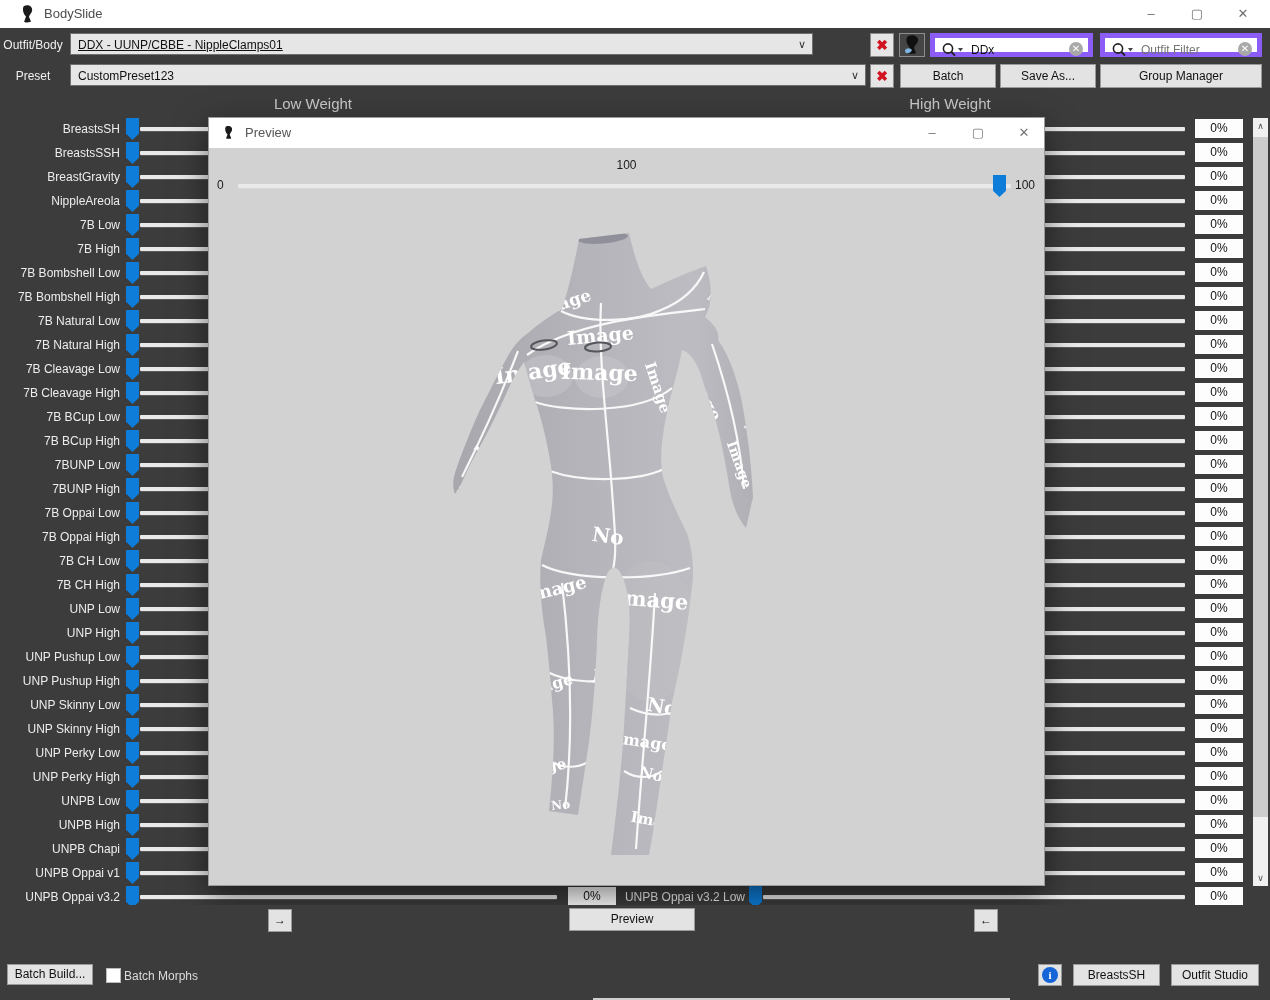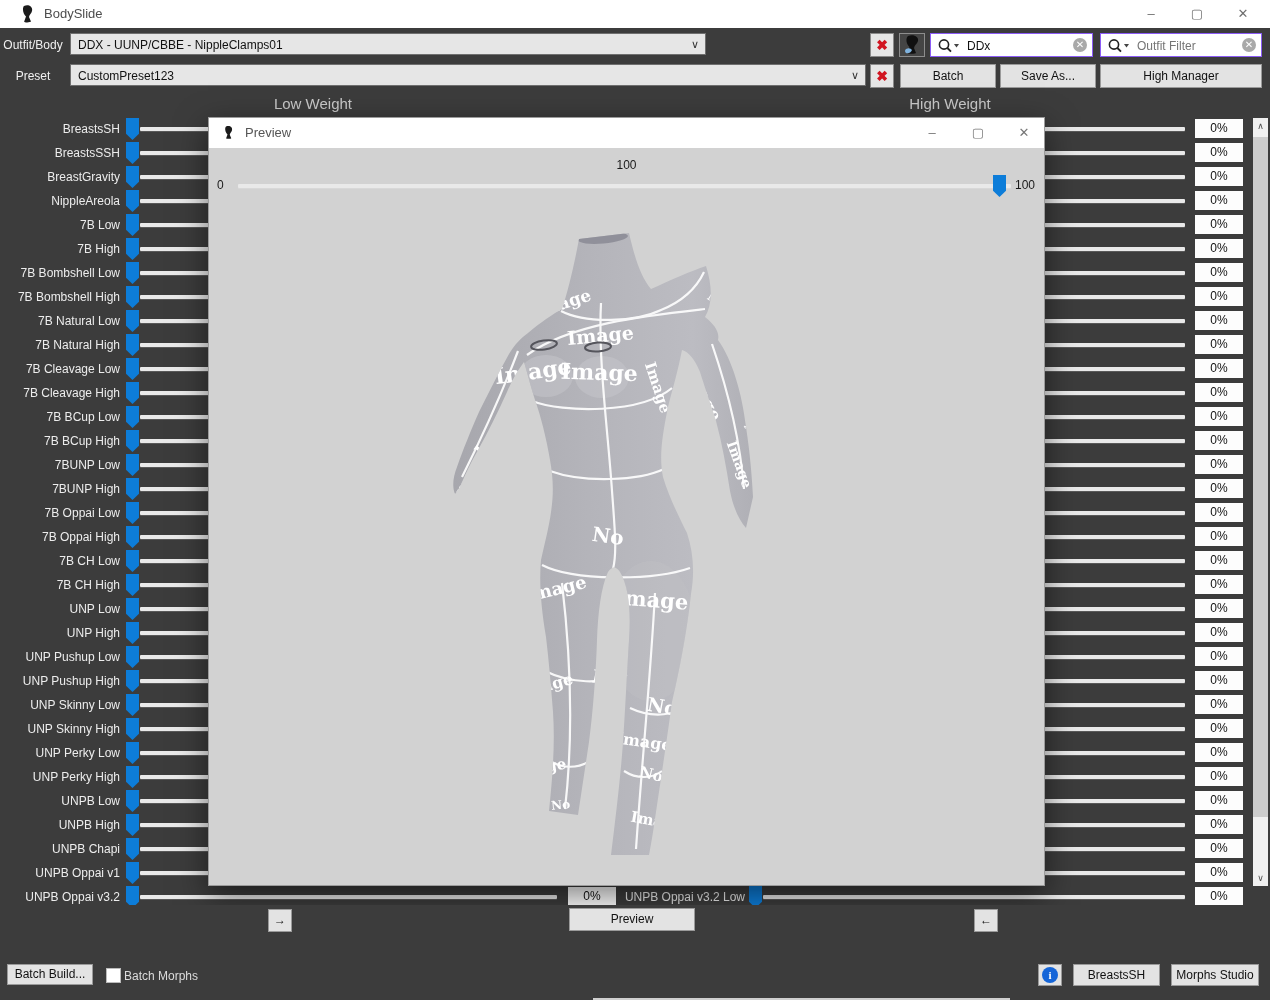--- a/index.html
+++ b/index.html
@@ -15,21 +15,21 @@
 
   
   .rowlabel{color:#f0f0f0;font-size:12px;text-align:center;width:62px;height:24px;line-height:24px;}
   .combo{background:#e6e6e6;border:1px solid #6f6f6f;height:22px;line-height:22px;font-size:12px;color:#111;
          padding:0 22px 0 7px;box-sizing:border-box;}
   .combo .chev{position:absolute;right:6px;top:0;height:22px;line-height:20px;color:#333;font-size:11px;}
   .btn{background:#e3e3e3;border:1px solid #9a9a9a;color:#111;font-size:12px;text-align:center;
        box-sizing:border-box;cursor:default;}
   .redx{background:#e6e6e6;border:1px solid #8a8a8a;color:#d11420;font-weight:bold;font-size:14px;
         text-align:center;line-height:22px;box-sizing:border-box;}
-  .searchbox{background:#ffffff;border:1px solid #8b5cf6;height:24px;box-sizing:border-box;}
+  .searchbox{background:#ffffff;border:5px solid #8b5cf6;height:24px;box-sizing:border-box;}
   .searchbox input{position:absolute;left:34px;top:1px;width:calc(100% - 56px);height:20px;border:0;outline:0;
         font-size:12px;font-family:"Liberation Sans",sans-serif;color:#111;background:transparent;}
   .clearicon{position:absolute;right:5px;top:4px;width:14px;height:14px;border-radius:50%;background:#a9a9a9;
         color:#fff;font-size:10px;line-height:14px;text-align:center;}
 
   
   .colhdr{color:#c9c9c9;font-size:15px;height:18px;line-height:18px;text-align:center;width:160px;}
 
   
   #rows{left:0;top:0;width:1253px;height:910px;overflow:hidden;}
@@ -78,21 +78,21 @@
     <svg class="abs logo" style="left:20px;top:5px;" viewBox="0 0 16 18">
       <path d="M4,1 C9,-1 13,2 12,6 C11.4,8.6 9.5,9.5 9,12 L11,16.5 C11.2,17.5 4,17.8 4.2,16.6 L6,11.5 C3,9 2,3 4,1 Z" fill="#1b1b1b"></path>
     </svg>
     <div class="abs t-title">BodySlide</div>
     <div class="abs winbtn" style="left:1134px;top:0;">–</div>
     <div class="abs winbtn" style="left:1180px;top:0;">▢</div>
     <div class="abs winbtn" style="left:1226px;top:0;">✕</div>
   </div>
 
   <div class="abs rowlabel" style="left:2px;top:33px;">Outfit/Body</div>
-  <div class="abs combo" style="left:70px;top:33px;width:636px;">
+  <div class="abs combo" style="left:70px;top:33px;width:743px;text-decoration:underline;">
     <span>DDX - UUNP/CBBE - NippleClamps01</span>
     <span class="chev">∨</span>
   </div>
   <div class="abs redx" style="left:870px;top:33px;width:24px;height:24px;">✖</div>
   <div class="abs" style="left:899px;top:33px;width:26px;height:24px;background:#454545;border:1px solid #8d8d8d;box-sizing:border-box;">
     <svg viewBox="0 0 24 22" width="24" height="22">
       <path d="M8,2 C14,0 19,3 18,7 C17.2,10 14.5,11 14,14 L16,19 C16,20 7,20 7.5,19 L9.5,13 C6,10 5.5,4 8,2 Z" fill="#101010"></path>
       <path d="M6,15 Q10,13 12,16 Q10,20 6,19 Q4,17 6,15 Z" fill="#7fb2de"></path>
     </svg>
   </div>
@@ -116,21 +116,21 @@
   </div>
 
   <div class="abs rowlabel" style="left:2px;top:64px;">Preset</div>
   <div class="abs combo" style="left:70px;top:64px;width:796px;">
     <span>CustomPreset123</span>
     <span class="chev">∨</span>
   </div>
   <div class="abs redx" style="left:870px;top:64px;width:24px;height:24px;">✖</div>
   <div class="abs btn" style="left:900px;top:64px;width:96px;height:24px;line-height:22px;">Batch</div>
   <div class="abs btn" style="left:1000px;top:64px;width:96px;height:24px;line-height:22px;">Save As...</div>
-  <div class="abs btn" style="left:1100px;top:64px;width:162px;height:24px;line-height:22px;">High Manager</div>
+  <div class="abs btn" style="left:1100px;top:64px;width:162px;height:24px;line-height:22px;">Group Manager</div>
 
   <div class="abs colhdr" style="left:233px;top:95px;">Low Weight</div>
   <div class="abs colhdr" style="left:870px;top:95px;">High Weight</div>
 
   <div class="abs" id="rows">
       <div class="slider-row" style="top: 117px;">
         <div class="s-label left-label">BreastsSH</div>
         <div class="thumb" style="left: 126px;"></div>
         <div class="track" style="left: 140px; width: 417px;"></div>
         <div class="pct" style="left: 568px;">0%</div>
@@ -556,17 +556,17 @@
     <div class="smallbtn btn" style="left:268px;top:4px;">→</div>
     <div class="abs btn" style="left:569px;top:3px;width:126px;height:23px;line-height:21px;">Preview</div>
     <div class="smallbtn btn" style="left:974px;top:4px;">←</div>
     <div class="abs btn" style="left:7px;top:59px;width:86px;height:21px;line-height:19px;">Batch Build...</div>
     <div class="chk" style="left:106px;top:63px;"></div>
     <div class="chklabel" style="left:124px;top:64px;">Batch Morphs</div>
     <div class="infobtn" style="left:1038px;top:59px;">
       <div class="dot">i</div>
     </div>
     <div class="abs btn" style="left:1073px;top:59px;width:87px;height:22px;line-height:20px;">BreastsSH</div>
-    <div class="abs btn" style="left:1171px;top:59px;width:88px;height:22px;line-height:20px;">Morphs Studio</div>
+    <div class="abs btn" style="left:1171px;top:59px;width:88px;height:22px;line-height:20px;">Outfit Studio</div>
   </div>
 
   <div class="abs" id="artifact"></div>
 </div>
 
 </body></html>

